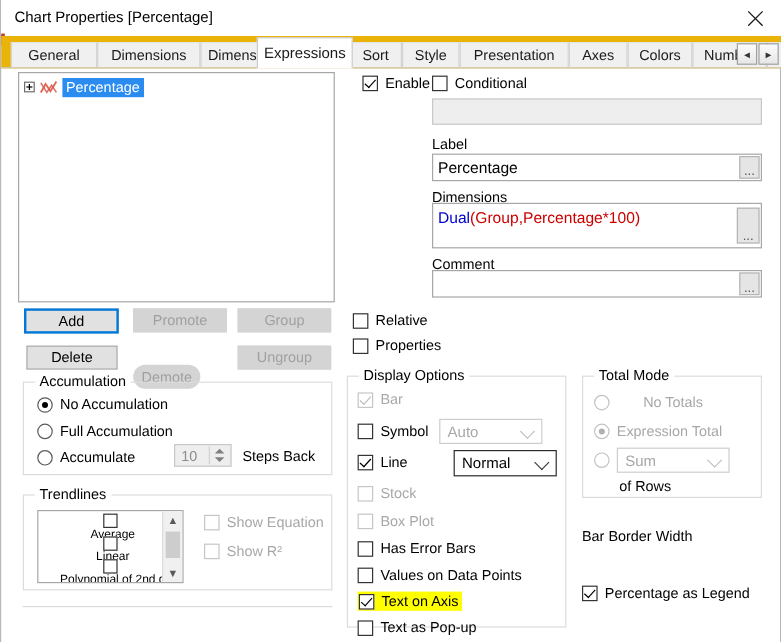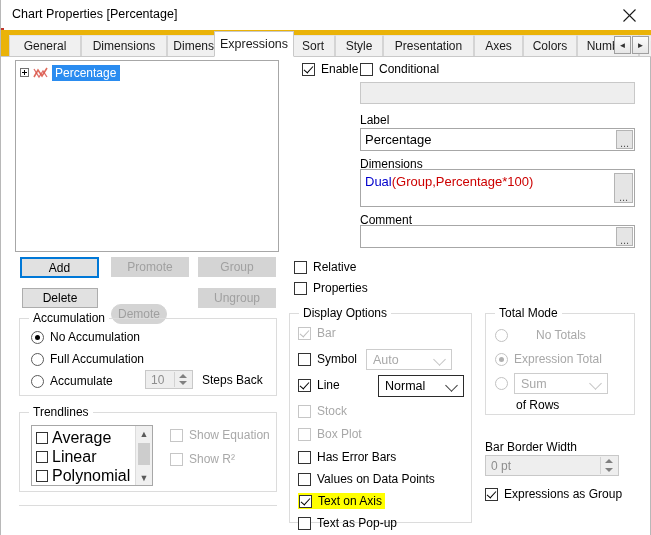--- a/index.html
+++ b/index.html
@@ -309,21 +309,21 @@
   }
 
   
   .tl-list {
     position:absolute;
     box-sizing:border-box;
     border:1px solid #a7a7a7;
     background:#ffffff;
     overflow:hidden;
   }
-  .tl-row { display:flex; align-items:center; height:19px; padding-left:4px; font-size:16px; white-space:nowrap; }
+  .tl-row { display:flex; align-items:center; height:19px; padding-left:4px; font-size:10px; white-space:nowrap;flex-direction:column; }
   .tl-cb {
     width:12px; height:12px; box-sizing:border-box;
     border:1px solid #333; background:#fff; margin-right:4px; flex:0 0 auto;
   }
   .vscroll {
     position:absolute; top:0; right:0; bottom:0; width:16px;
     background:#f0f0f0; border-left:1px solid #dcdcdc;
   }
   .vscroll .arrow {
     position:absolute; left:0; width:16px; height:15px;
@@ -561,28 +561,21 @@
       <span class="radio dim"></span>
     </div>
     <div class="combo dim" style="left:28px; top:59px; width:94px; height:21px;">
       <span>Sum</span>
       <span class="caret"></span>
     </div>
     <div class="fieldlabel" style="left:30px; top:84px;">of Rows</div>
   </div>
 
   <div class="fieldlabel" style="left:484px; top:440px;">Bar Border Width</div>
-  <div class="spinner-box" style="left:484px; top:455px; width:134px; height:21px;">
-    <span>0 pt</span>
-    <span class="spin-arrows">
-      <div class="spin-up"></div>
-      <div class="spin-dn"></div>
-    </span>
-  </div>
 
   <div class="check-row" style="left:484px; top:487px;">
     <span class="cb checked"></span>
-    <span>Expressions as Group</span>
+    <span>Percentage as Legend</span>
   </div>
 
   <div class="hairline" style="left:18px; top:505px; width:258px; height:1px;"></div>
 
 </div>
 
 </body></html>

